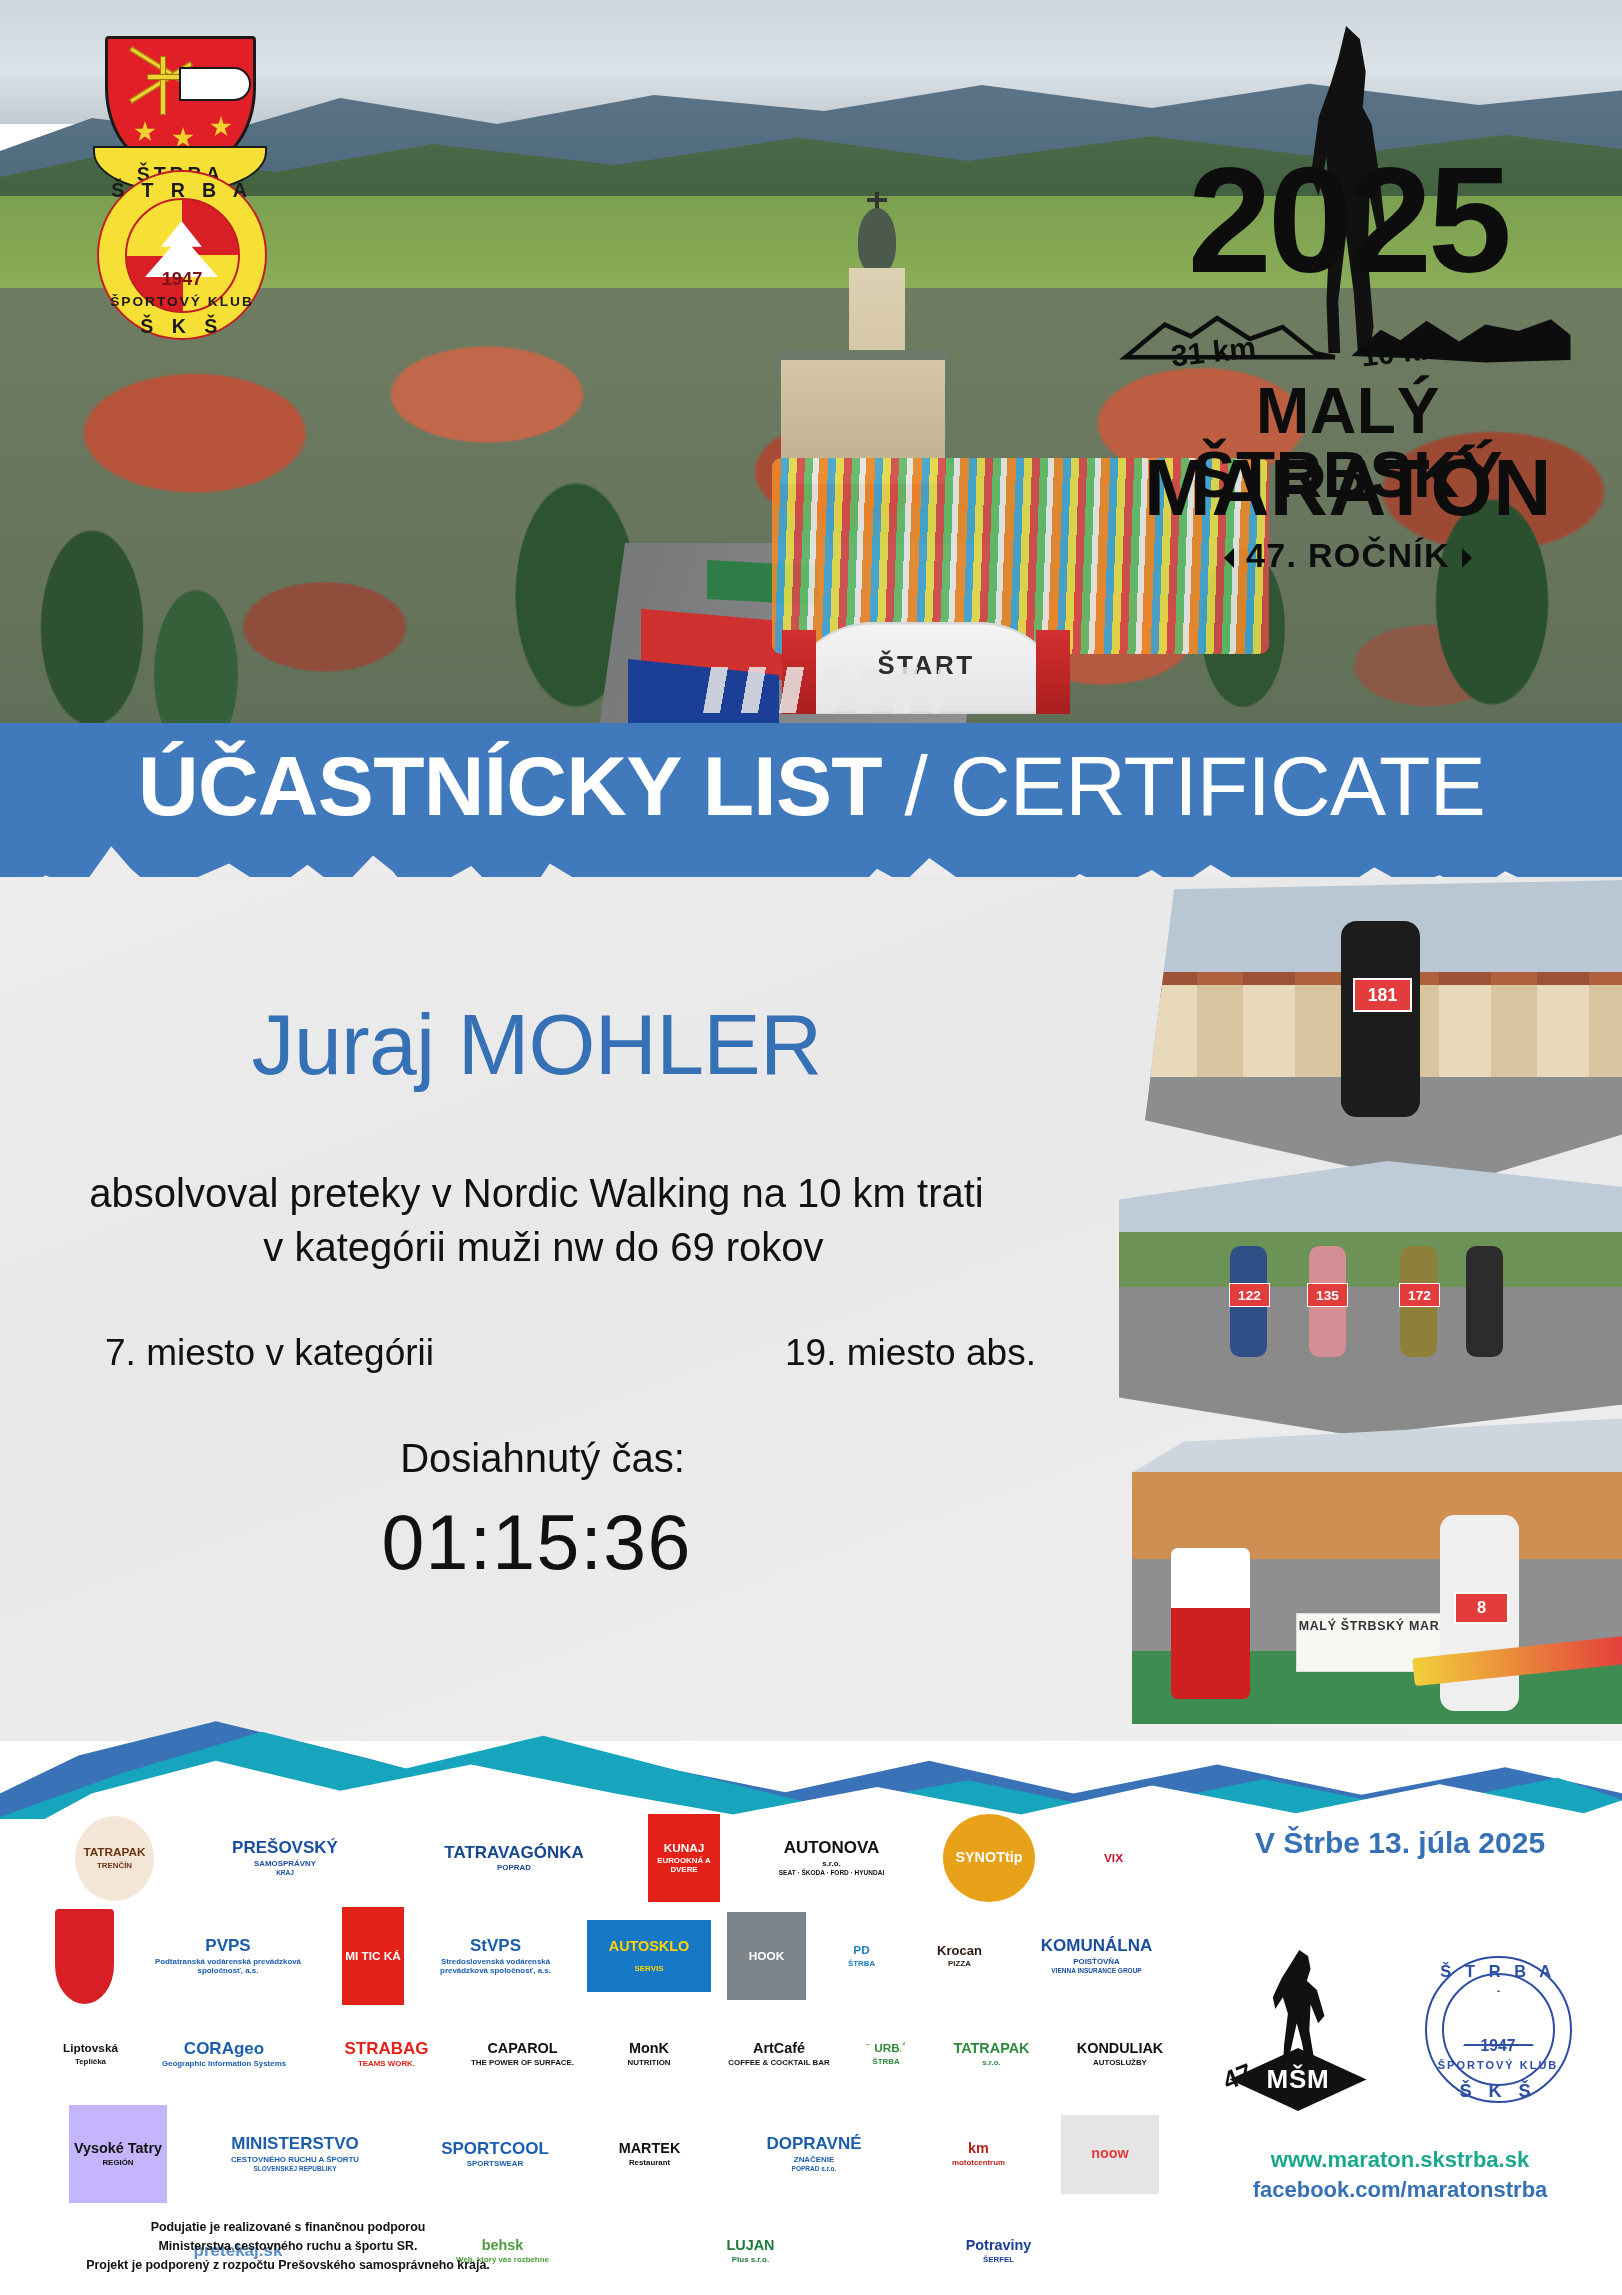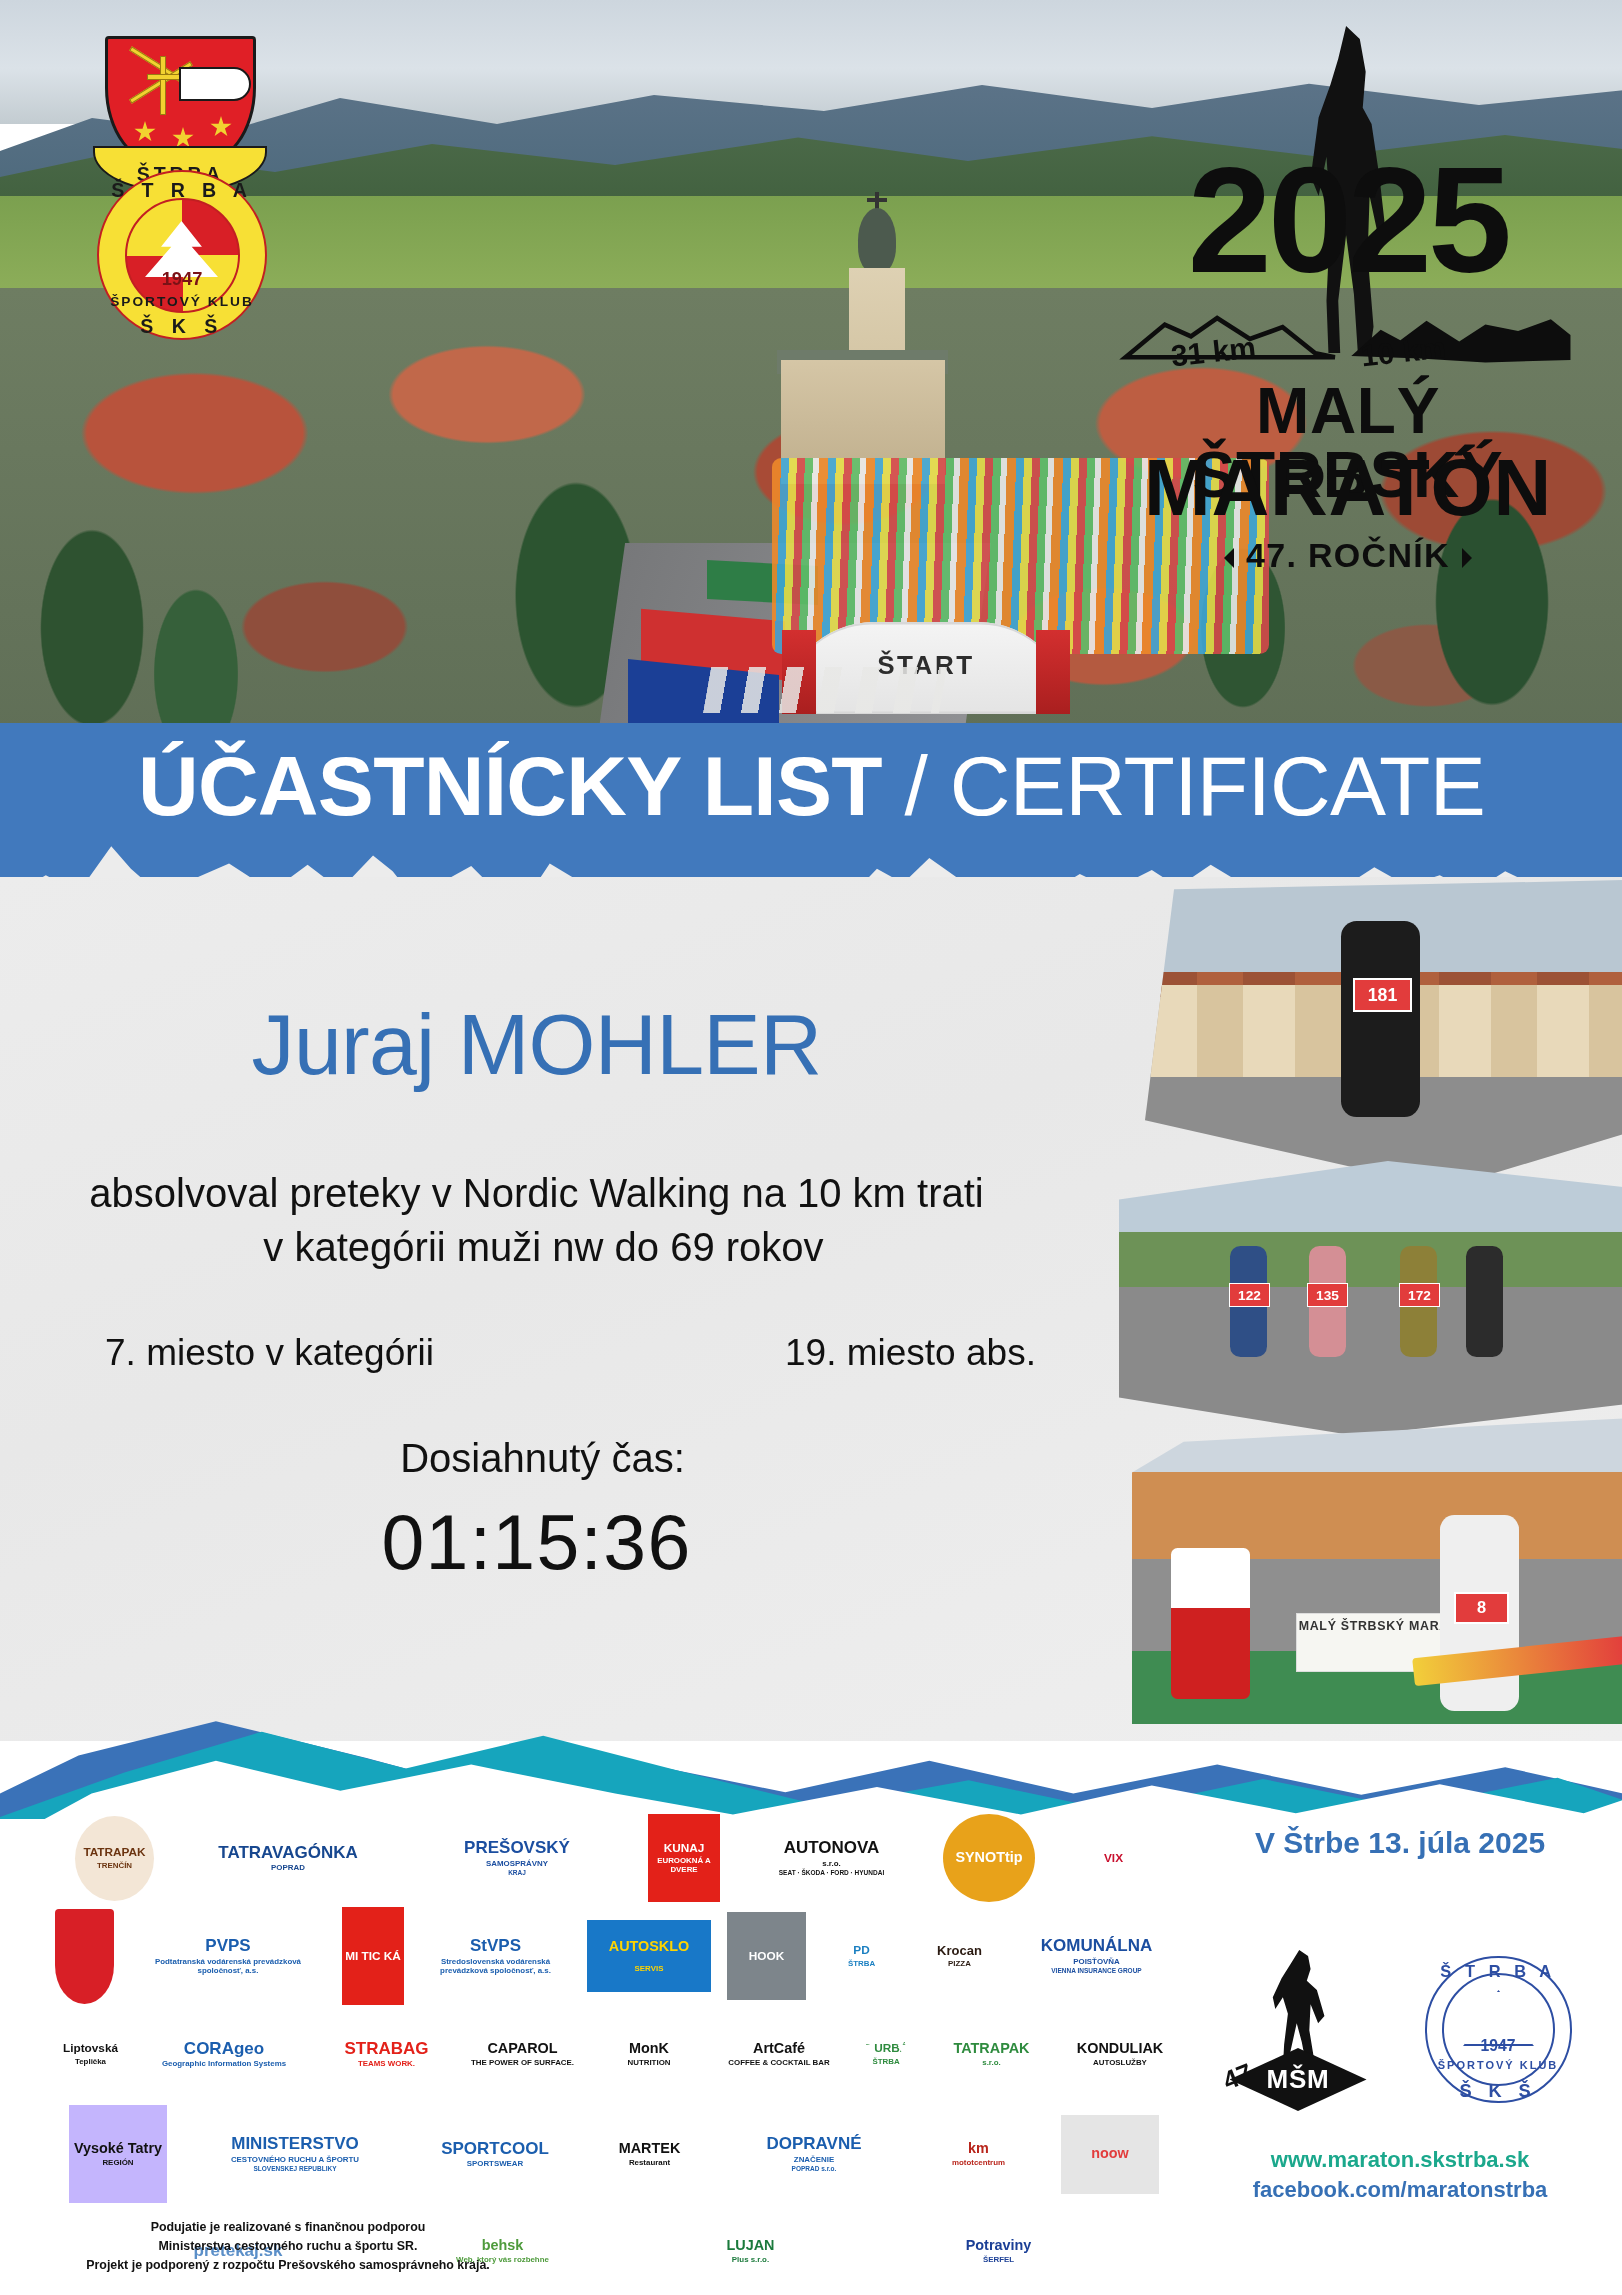--- a/index.html
+++ b/index.html
@@ -346,28 +346,28 @@
 </svg>
 
 <div class="footer"></div>
 
 <div class="sponsors" id="sponsors">
     <div class="srow" style="top: 0px; height: 98px; padding-left: 36px; gap: 36px;">
       <div class="sp chip" title="Program Trenčín" style="width: 79px; height: 85px; background: rgb(243, 230, 214); color: rgb(107, 52, 16); flex: 0 0 auto; flex-direction: column; border-radius: 50%;">
         <div style="font-size: 11.8px; font-weight: 800; line-height: 1.05;">TATRAPAK</div>
         <div style="font-size: 7.9px; font-weight: 600; margin-top: 2px; line-height: 1.15; padding: 0px 2.6px;">TRENČÍN</div>
       </div>
-      <div class="sp chip" title="Tatravagónka Poprad" style="width: 196px; height: 79px; background: rgb(255, 255, 255); color: rgb(23, 71, 143); flex: 0 0 auto; flex-direction: column;">
-        <div style="font-size: 17px; font-weight: 800; line-height: 1.05;">TATRAVAGÓNKA</div>
-        <div style="font-size: 7.9px; font-weight: 600; margin-top: 2px; line-height: 1.15; padding: 0px 2.6px;">POPRAD</div>
-      </div>
       <div class="sp chip" title="Prešovský samosprávny kraj" style="width: 190px; height: 79px; background: rgb(255, 255, 255); color: rgb(27, 78, 160); flex: 0 0 auto; flex-direction: column;">
         <div style="font-size: 17px; font-weight: 800; line-height: 1.05;">PREŠOVSKÝ</div>
         <div style="font-size: 7.9px; font-weight: 600; margin-top: 2px; line-height: 1.15; padding: 0px 2.6px;">SAMOSPRÁVNY</div>
         <div style="font-size: 6.5px; font-weight: 600; margin-top: 1.3px; line-height: 1.15; padding: 0px 2.6px;">KRAJ</div>
+      </div>
+      <div class="sp chip" title="Tatravagónka Poprad" style="width: 196px; height: 79px; background: rgb(255, 255, 255); color: rgb(23, 71, 143); flex: 0 0 auto; flex-direction: column;">
+        <div style="font-size: 17px; font-weight: 800; line-height: 1.05;">TATRAVAGÓNKA</div>
+        <div style="font-size: 7.9px; font-weight: 600; margin-top: 2px; line-height: 1.15; padding: 0px 2.6px;">POPRAD</div>
       </div>
       <div class="sp chip" title="Kunaj eurookná a dvere" style="width: 72px; height: 88px; background: rgb(227, 33, 25); color: rgb(255, 255, 255); flex: 0 0 auto; flex-direction: column;">
         <div style="font-size: 11.8px; font-weight: 800; line-height: 1.05;">KUNAJ</div>
         <div style="font-size: 7.9px; font-weight: 600; margin-top: 2px; line-height: 1.15; padding: 0px 2.6px;">EUROOKNÁ A DVERE</div>
       </div>
       <div class="sp chip" title="Autonova s.r.o." style="width: 151px; height: 88px; background: rgb(255, 255, 255); color: rgb(17, 17, 17); flex: 0 0 auto; flex-direction: column;">
         <div style="font-size: 17px; font-weight: 800; line-height: 1.05;">AUTONOVA</div>
         <div style="font-size: 7.9px; font-weight: 600; margin-top: 2px; line-height: 1.15; padding: 0px 2.6px;">s.r.o.</div>
         <div style="font-size: 6.5px; font-weight: 600; margin-top: 1.3px; line-height: 1.15; padding: 0px 2.6px;">SEAT · ŠKODA · FORD · HYUNDAI</div>
       </div>

